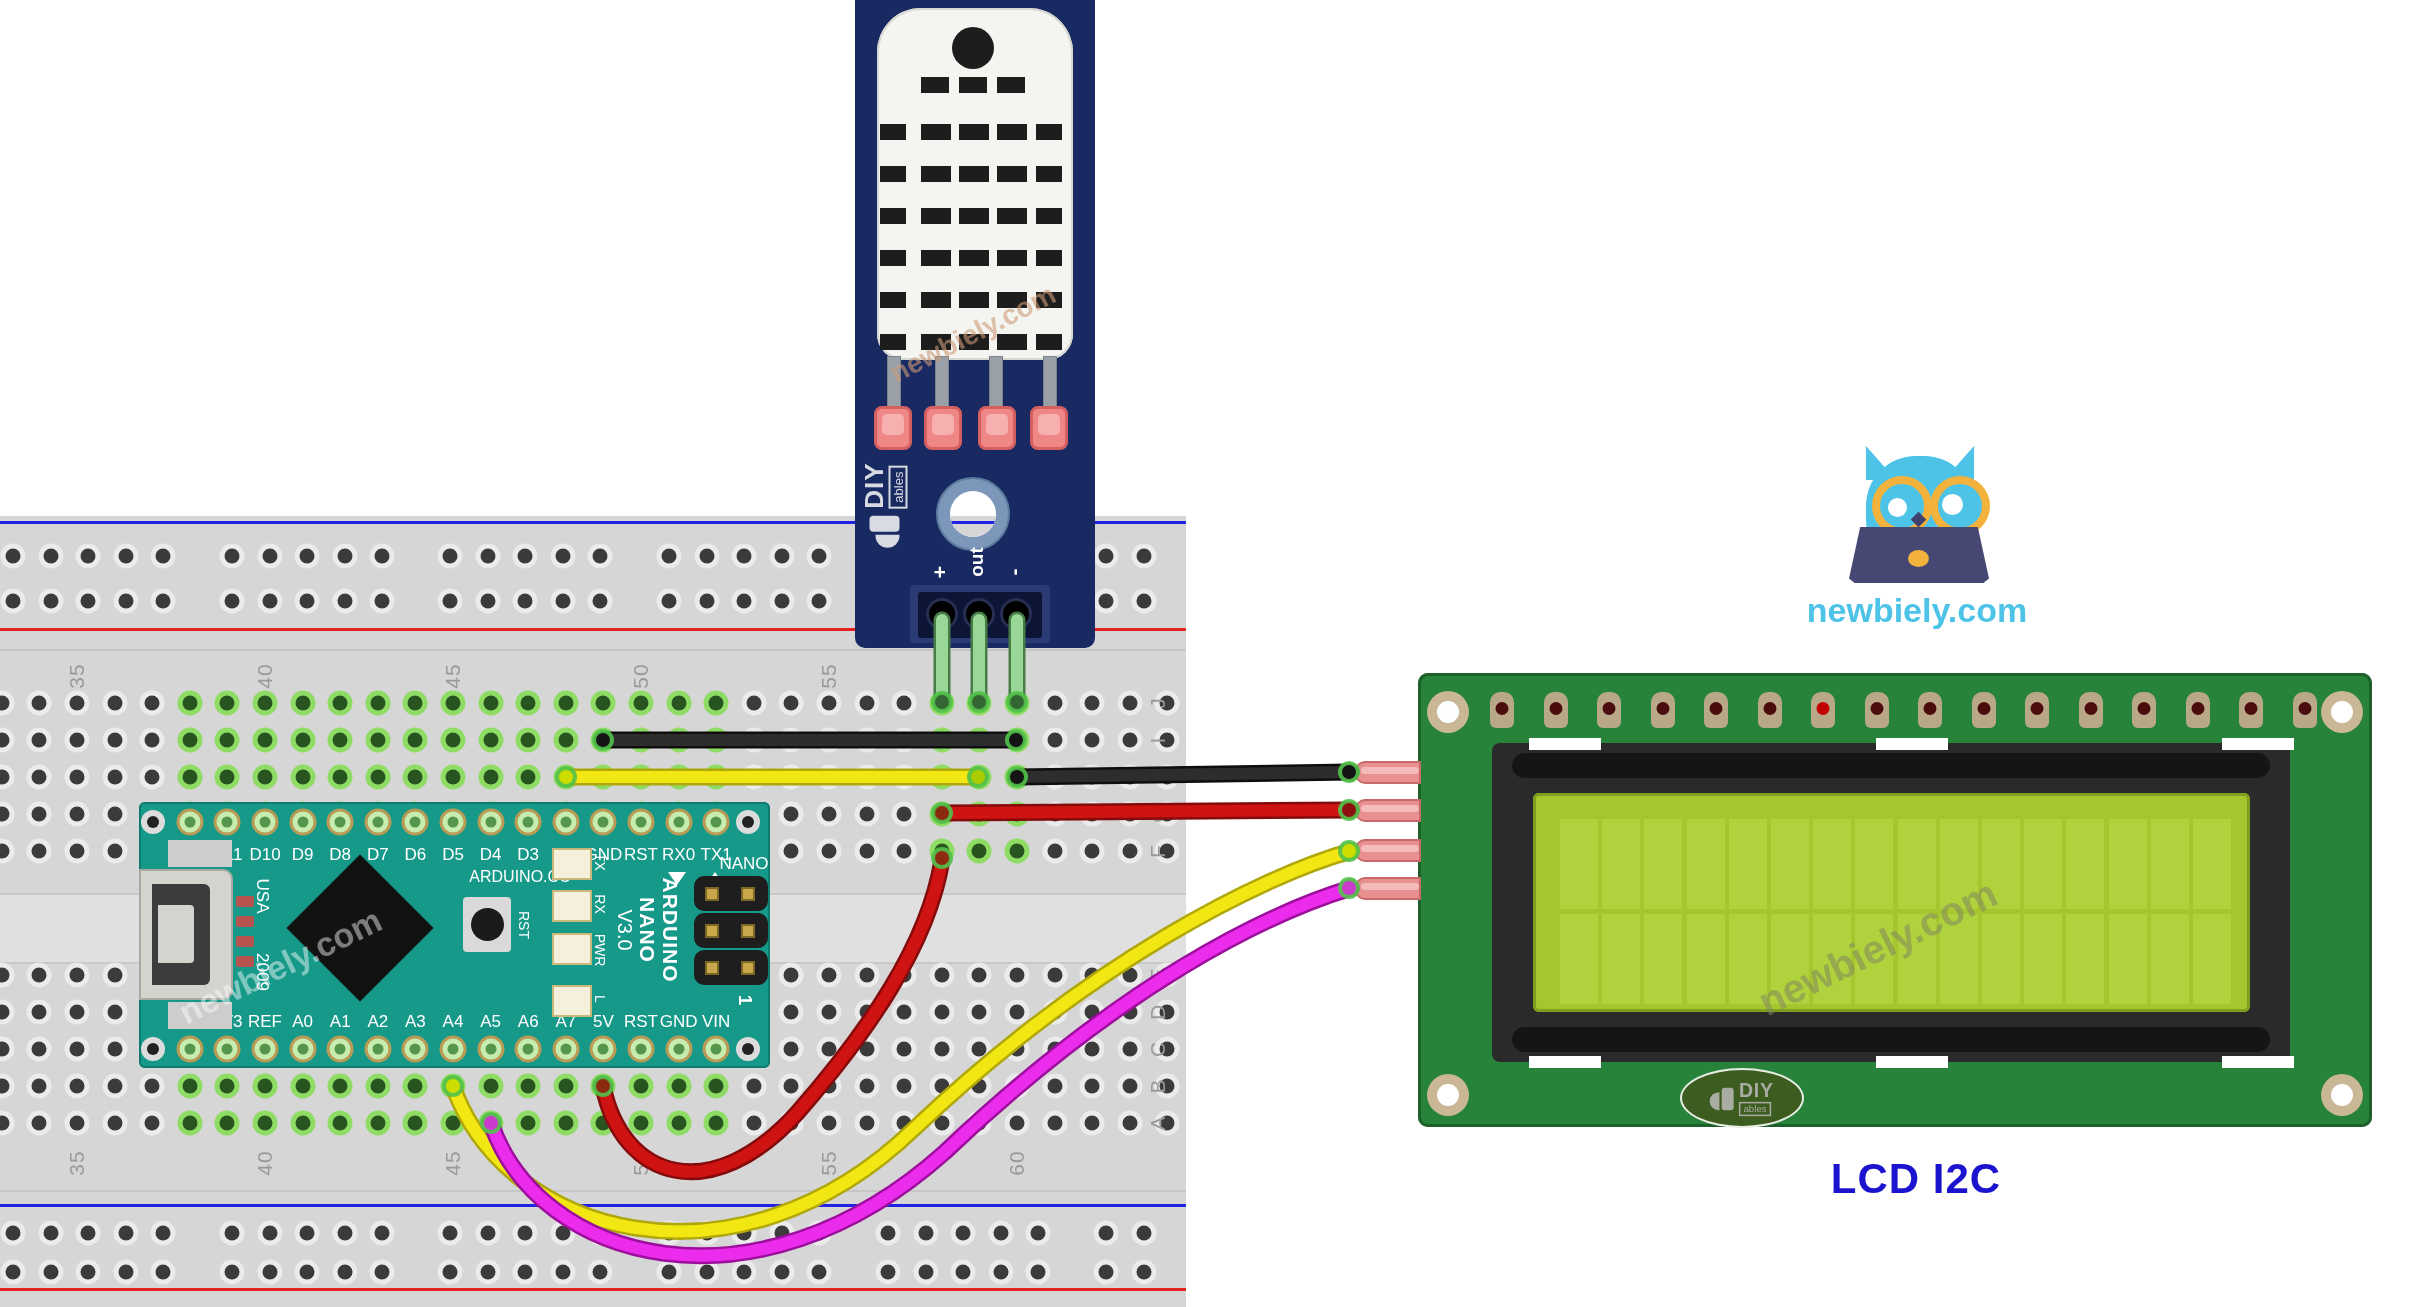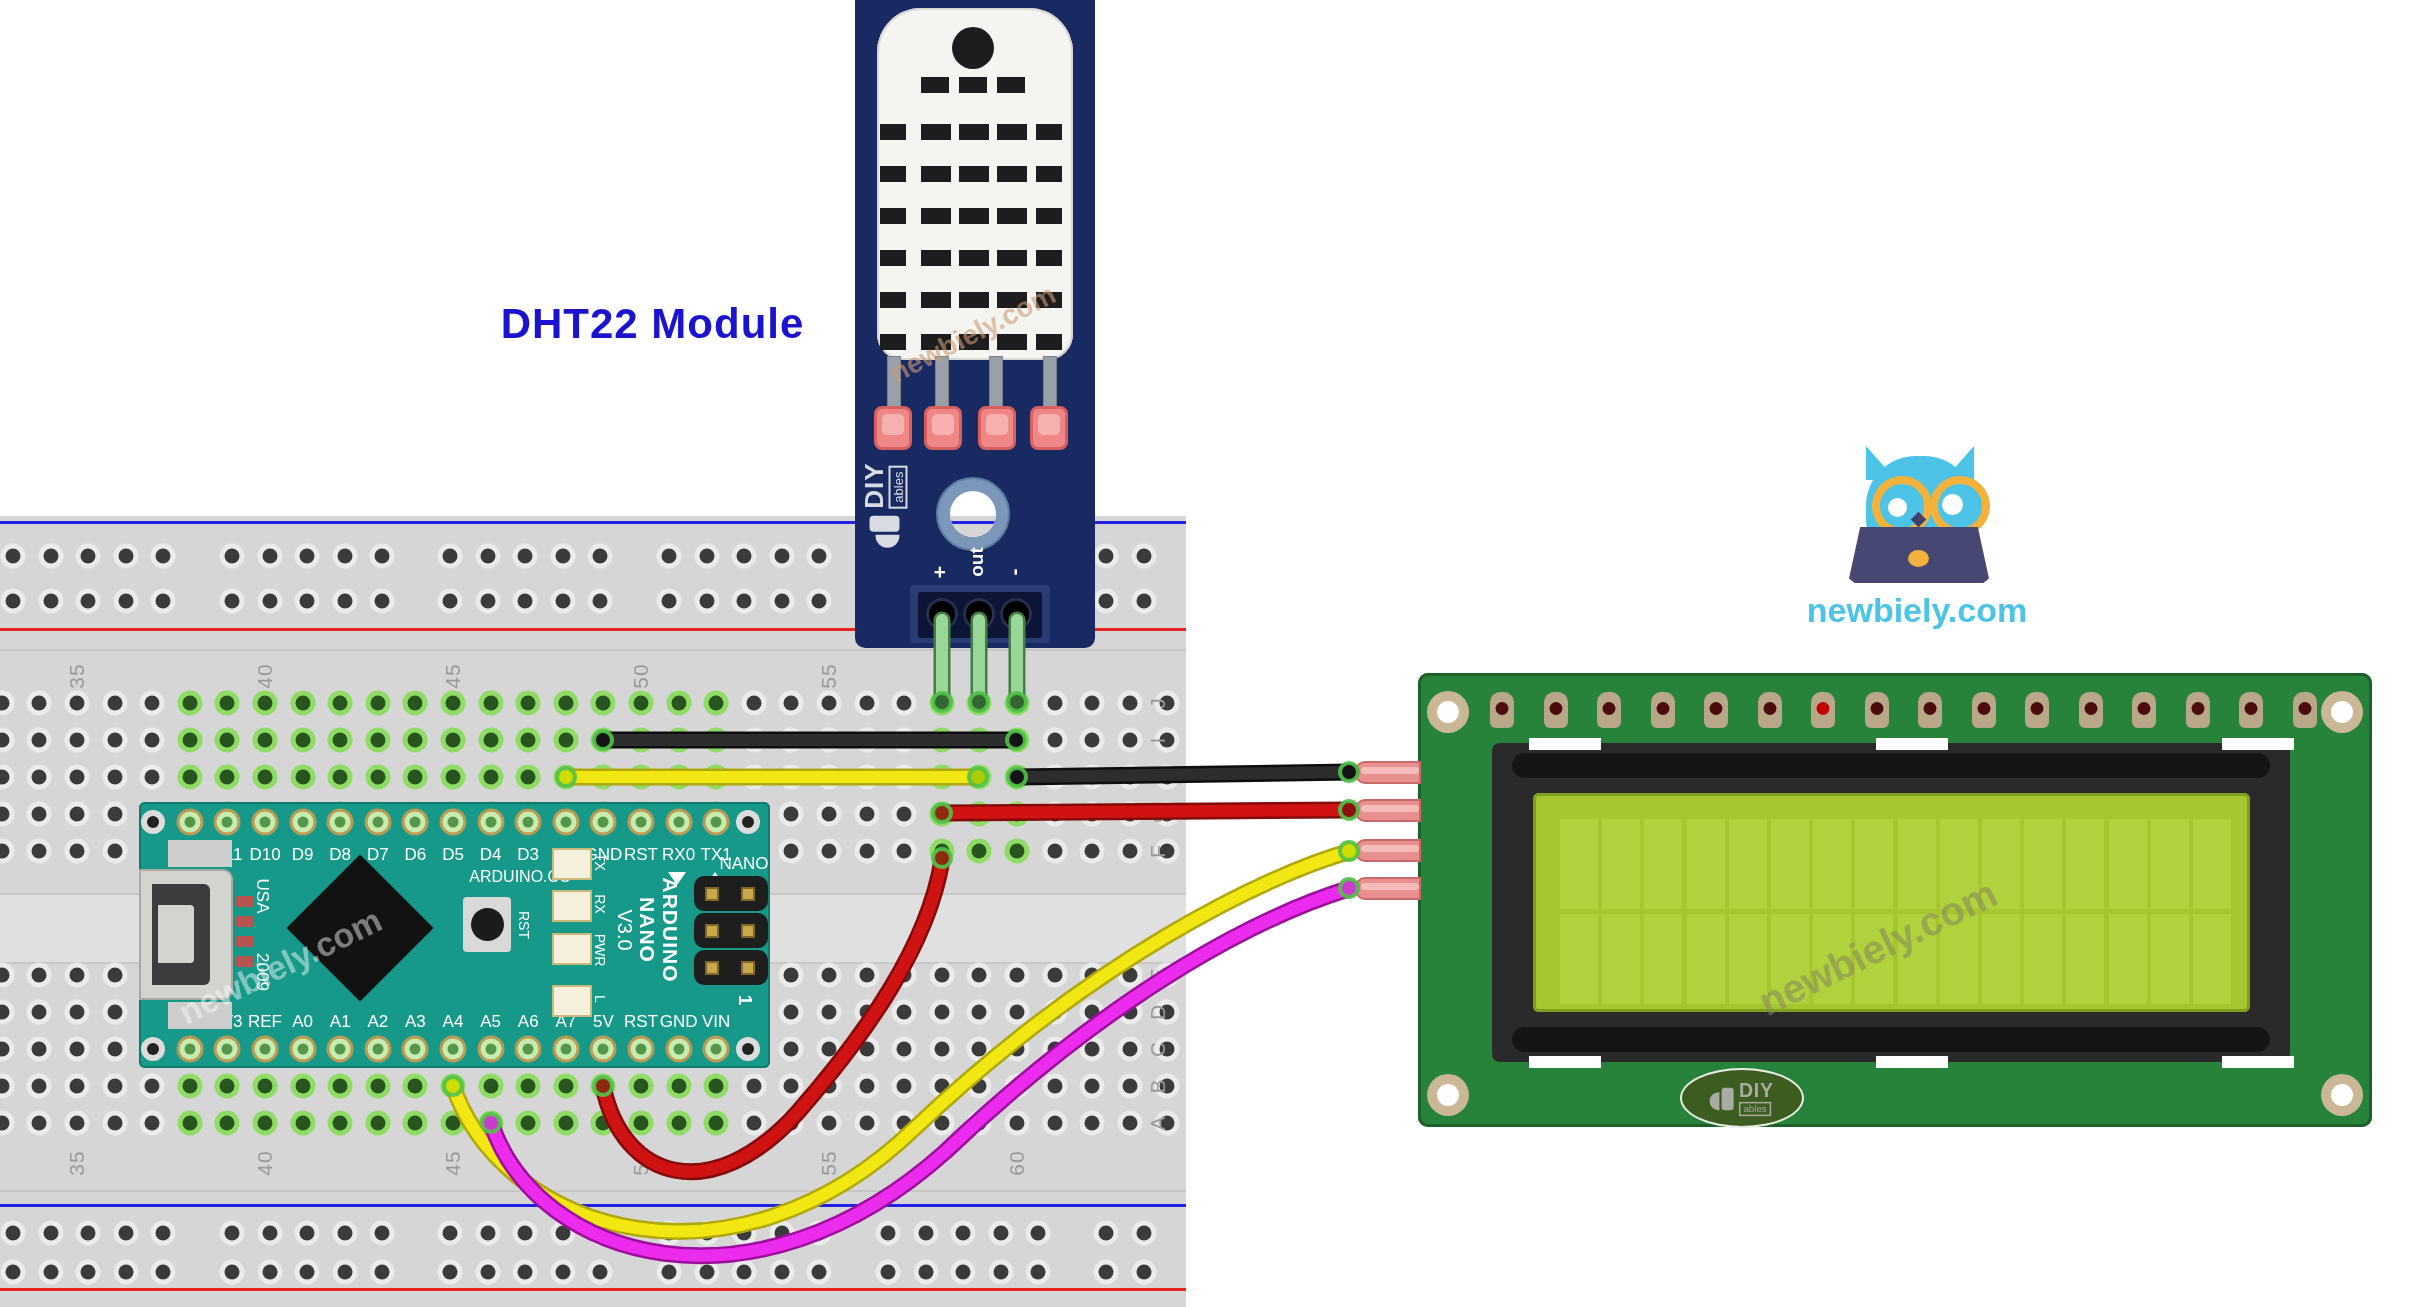--- a/index.html
+++ b/index.html
@@ -832,21 +832,20 @@
   <div class="abs" style="left:918px;top:592px;width:124px;height:46px;background:#0c1535;border-radius:3px;"></div>
   <div id="dht-header-holes" class="abs">
       <div class="abs" style="left: 929px; top: 601px; width: 26px; height: 26px; background: rgb(0, 0, 0); border-radius: 50%; box-shadow: rgb(38, 46, 82) 0px 0px 0px 3px;"></div>
       <div class="abs" style="left: 966px; top: 601px; width: 26px; height: 26px; background: rgb(0, 0, 0); border-radius: 50%; box-shadow: rgb(38, 46, 82) 0px 0px 0px 3px;"></div>
       <div class="abs" style="left: 1003px; top: 601px; width: 26px; height: 26px; background: rgb(0, 0, 0); border-radius: 50%; box-shadow: rgb(38, 46, 82) 0px 0px 0px 3px;"></div>
     </div>
 
   <div class="wm" style="left:878px;top:300px;width:260px;font-size:28px;color:rgba(205,155,118,0.6);
               transform:rotate(-27deg);">newbiely.com</div>
 
-  <div class="blue-label" style="left:465px;top:300px;width:375px;">DHT22 Module</div>
 
   <div class="abs" style="left:1418px;top:673px;width:954px;height:454px;background:#27823a;border-radius:10px;
               box-shadow:0 0 0 3px #1d6029 inset;"></div>
   <div id="lcd-corners" class="abs">
       <div class="cornerhole" style="left: 1448px; top: 712px;">
         <i></i>
       </div>
       <div class="cornerhole" style="left: 2342px; top: 712px;">
         <i></i>
       </div>
@@ -977,20 +976,21 @@
   <div class="stub" style="left:1355px;top:799px;width:66px;">
       <i></i>
     </div>
   <div class="stub" style="left:1355px;top:839px;width:66px;">
       <i></i>
     </div>
   <div class="stub" style="left:1355px;top:877px;width:66px;">
       <i></i>
     </div>
 
+  <div class="blue-label" style="left:1766px;top:1155px;width:300px;">LCD I2C</div>
 
   <div class="abs" style="left:1820px;top:430px;width:200px;height:200px;">
     <div class="abs" style="left:46px;top:16px;width:0;height:0;border-bottom:34px solid #4ec3e8;border-right:30px solid transparent;"></div>
     <div class="abs" style="left:124px;top:16px;width:0;height:0;border-bottom:34px solid #4ec3e8;border-left:30px solid transparent;"></div>
     <div class="abs" style="left:46px;top:26px;width:108px;height:108px;background:#4ec3e8;border-radius:46% 46% 40% 40%;"></div>
     <div class="abs" style="left:52px;top:46px;width:44px;height:44px;border-radius:50%;border:8px solid #f2b23c;
                 background:#4ec3e8;box-sizing:content-box;"></div>
     <div class="abs" style="left:110px;top:46px;width:44px;height:44px;border-radius:50%;border:8px solid #f2b23c;
                 background:#4ec3e8;box-sizing:content-box;"></div>
     <div class="abs" style="left:68px;top:68px;width:19px;height:19px;border-radius:50%;background:#fff;"></div>

